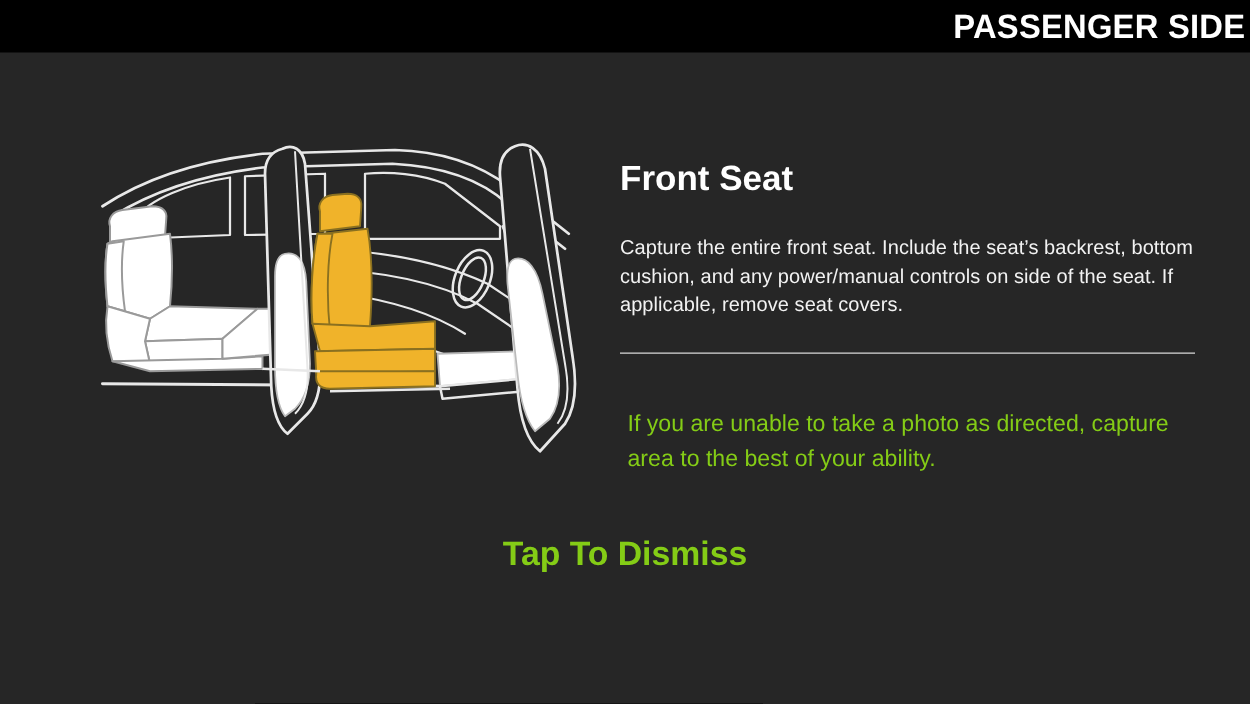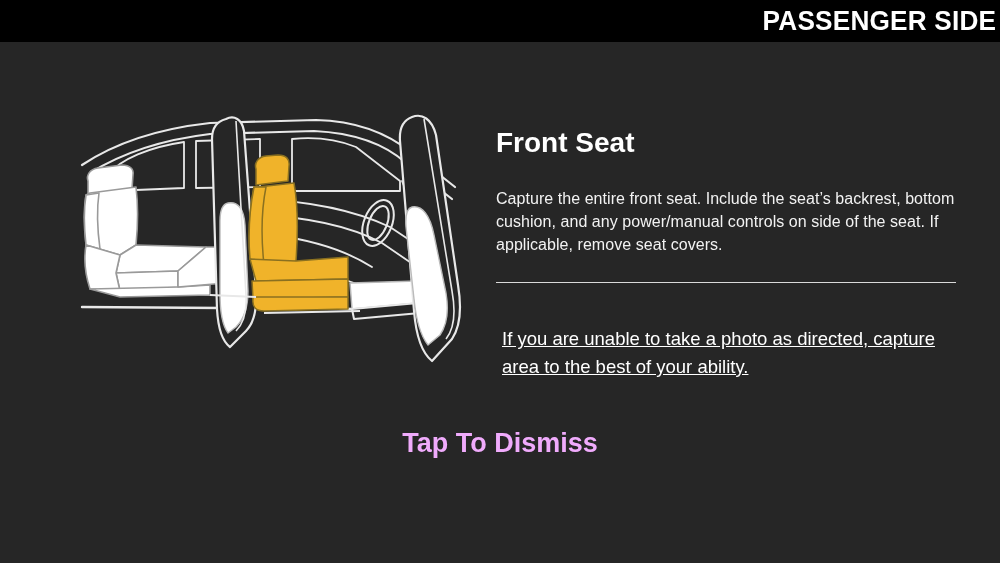--- a/index.html
+++ b/index.html
@@ -71,37 +71,36 @@
     margin-top: 28px;
     letter-spacing: 0.05px;
   }
   #panel-divider {
     margin-top: 26px;
     width: 460px;
     height: 1px;
     background: #d9d9d9;
   }
   #panel-note {
-    color: #ffffff;
+    color: #84cc16;
     font-size: 18.5px;
     line-height: 1.5;
     margin: 0;
     padding: 0;
     margin-top: 42px;
     margin-left: 6px;
-    text-decoration: underline;
   }
   
   #dismiss-link {
     position: absolute;
     left: 0;
     top: 428px;
     width: 1000px;
     text-align: center;
-    color: #f0abfc;
+    color: #84cc16;
     font-size: 27px;
     font-weight: bold;
     cursor: pointer;
     user-select: none;
   }
 </style>
 </head>
 <body>
 
 <div id="screen">

